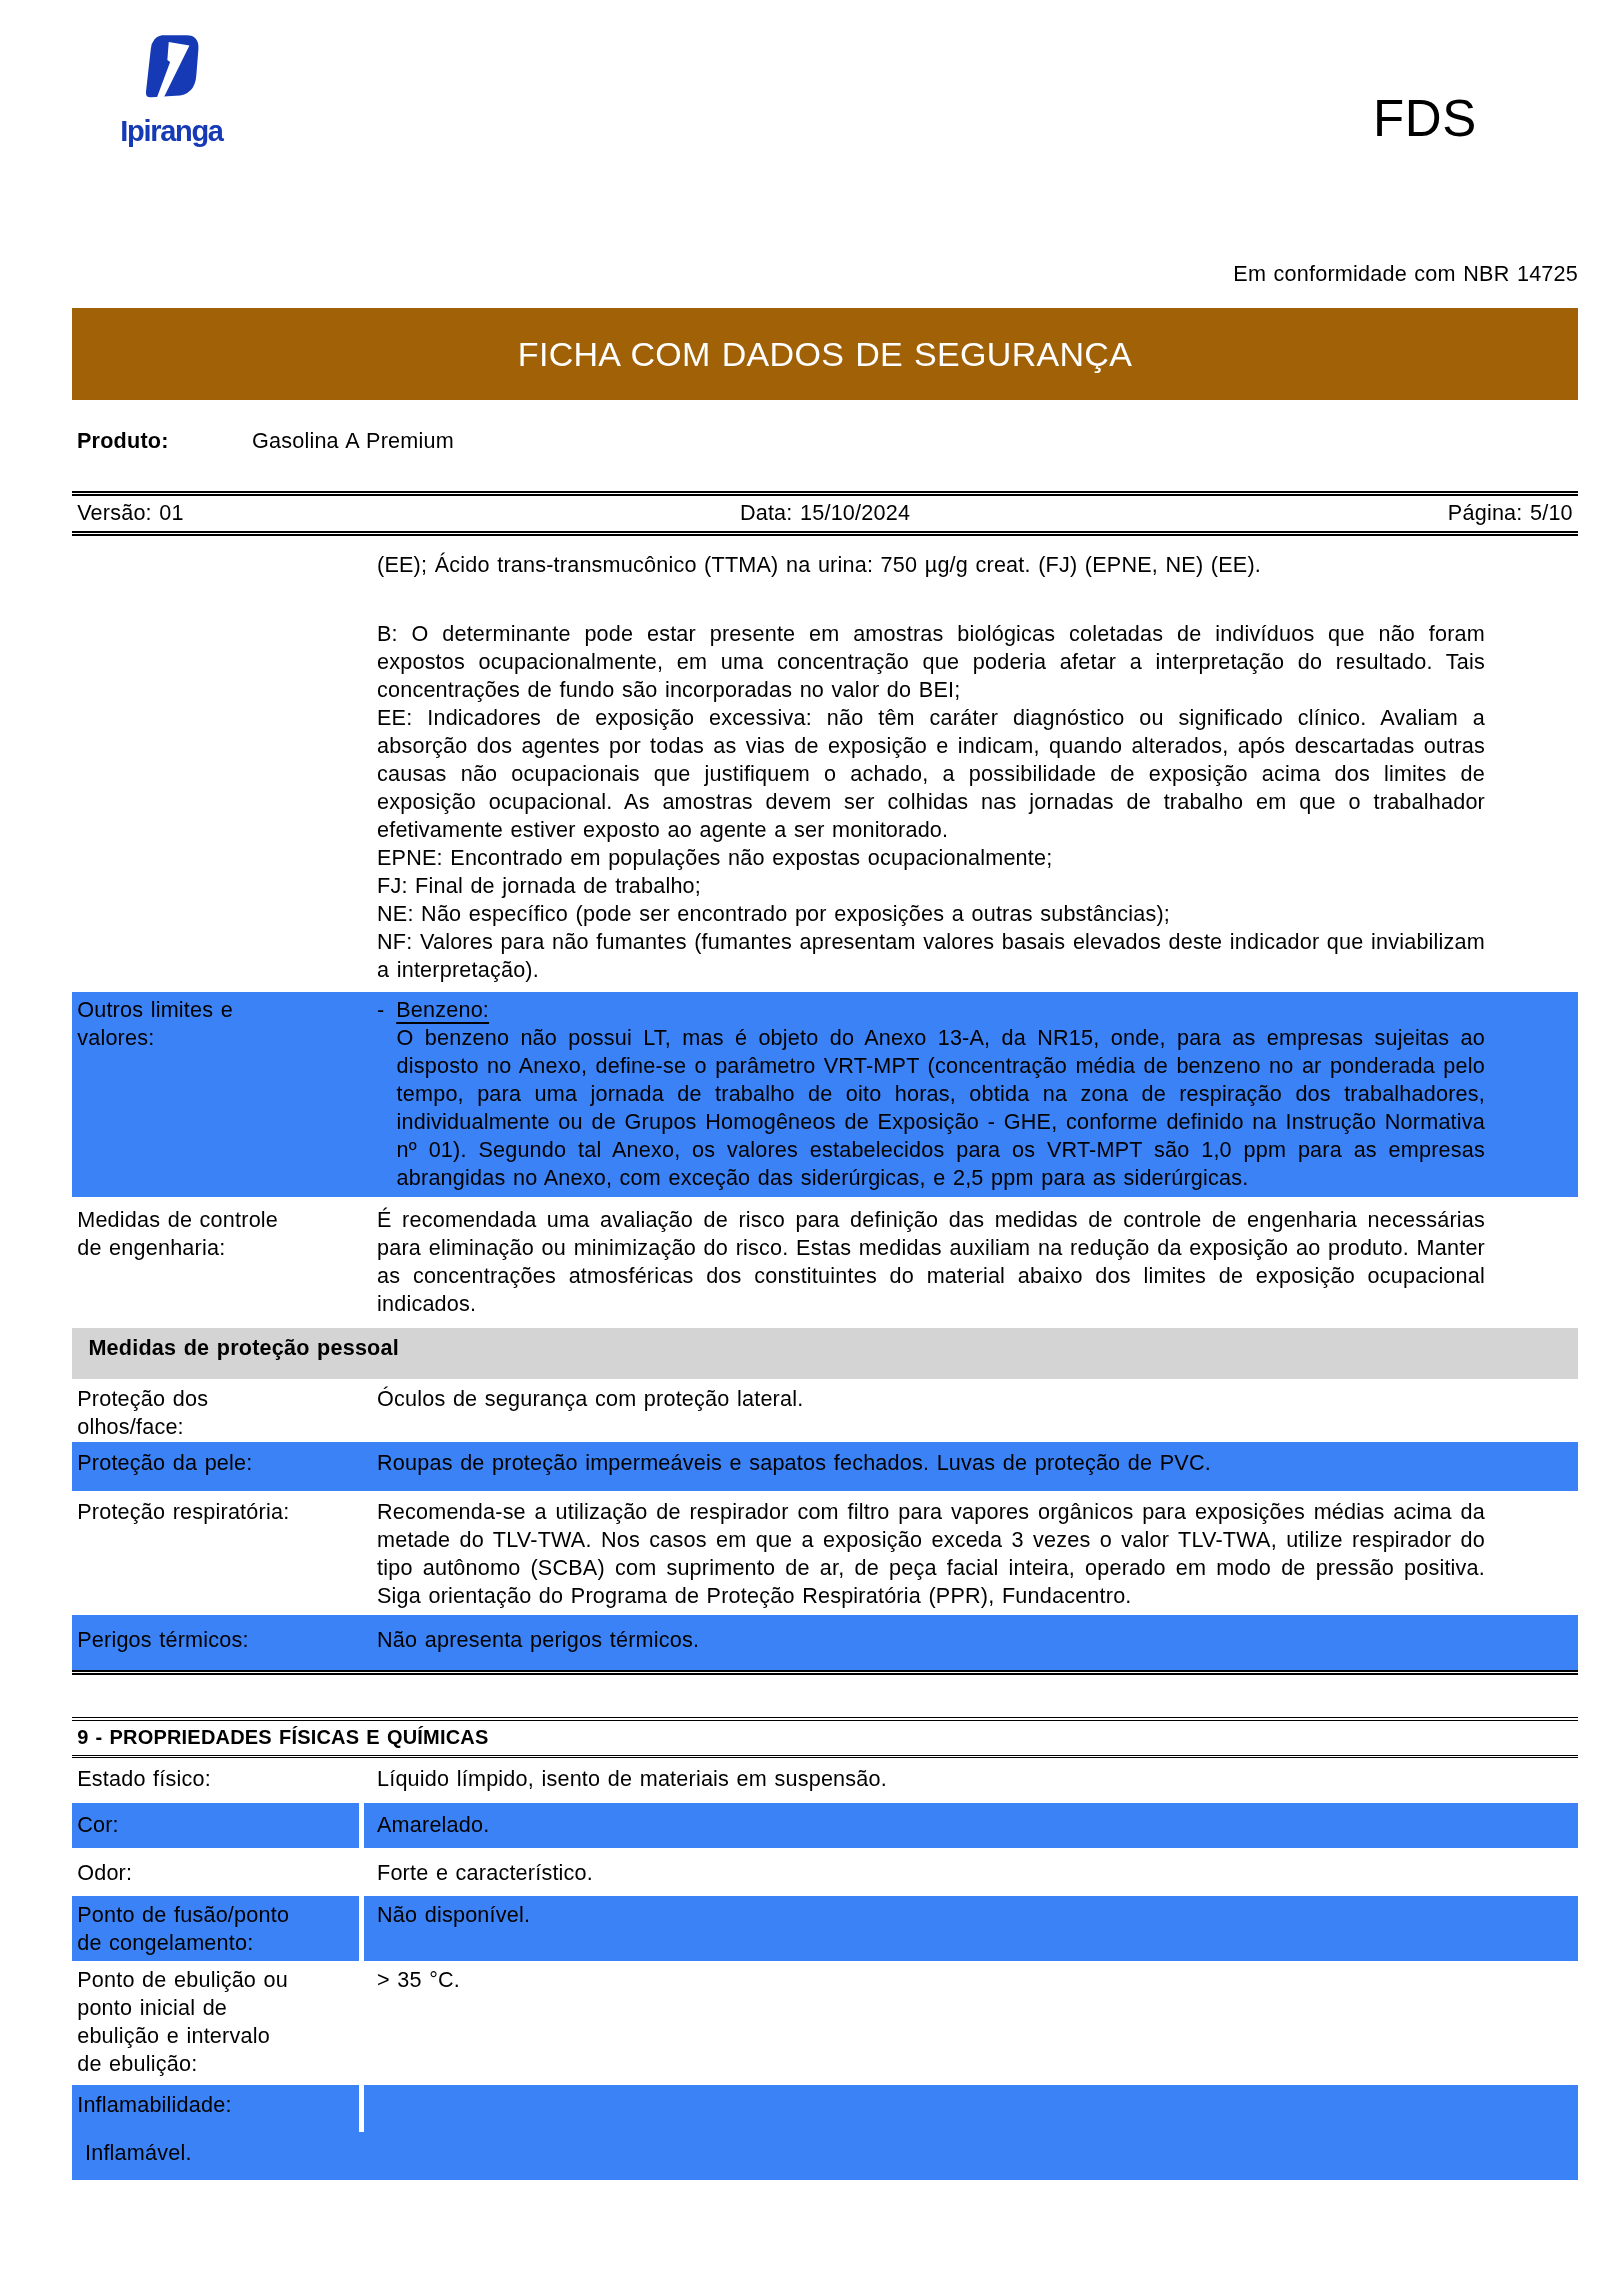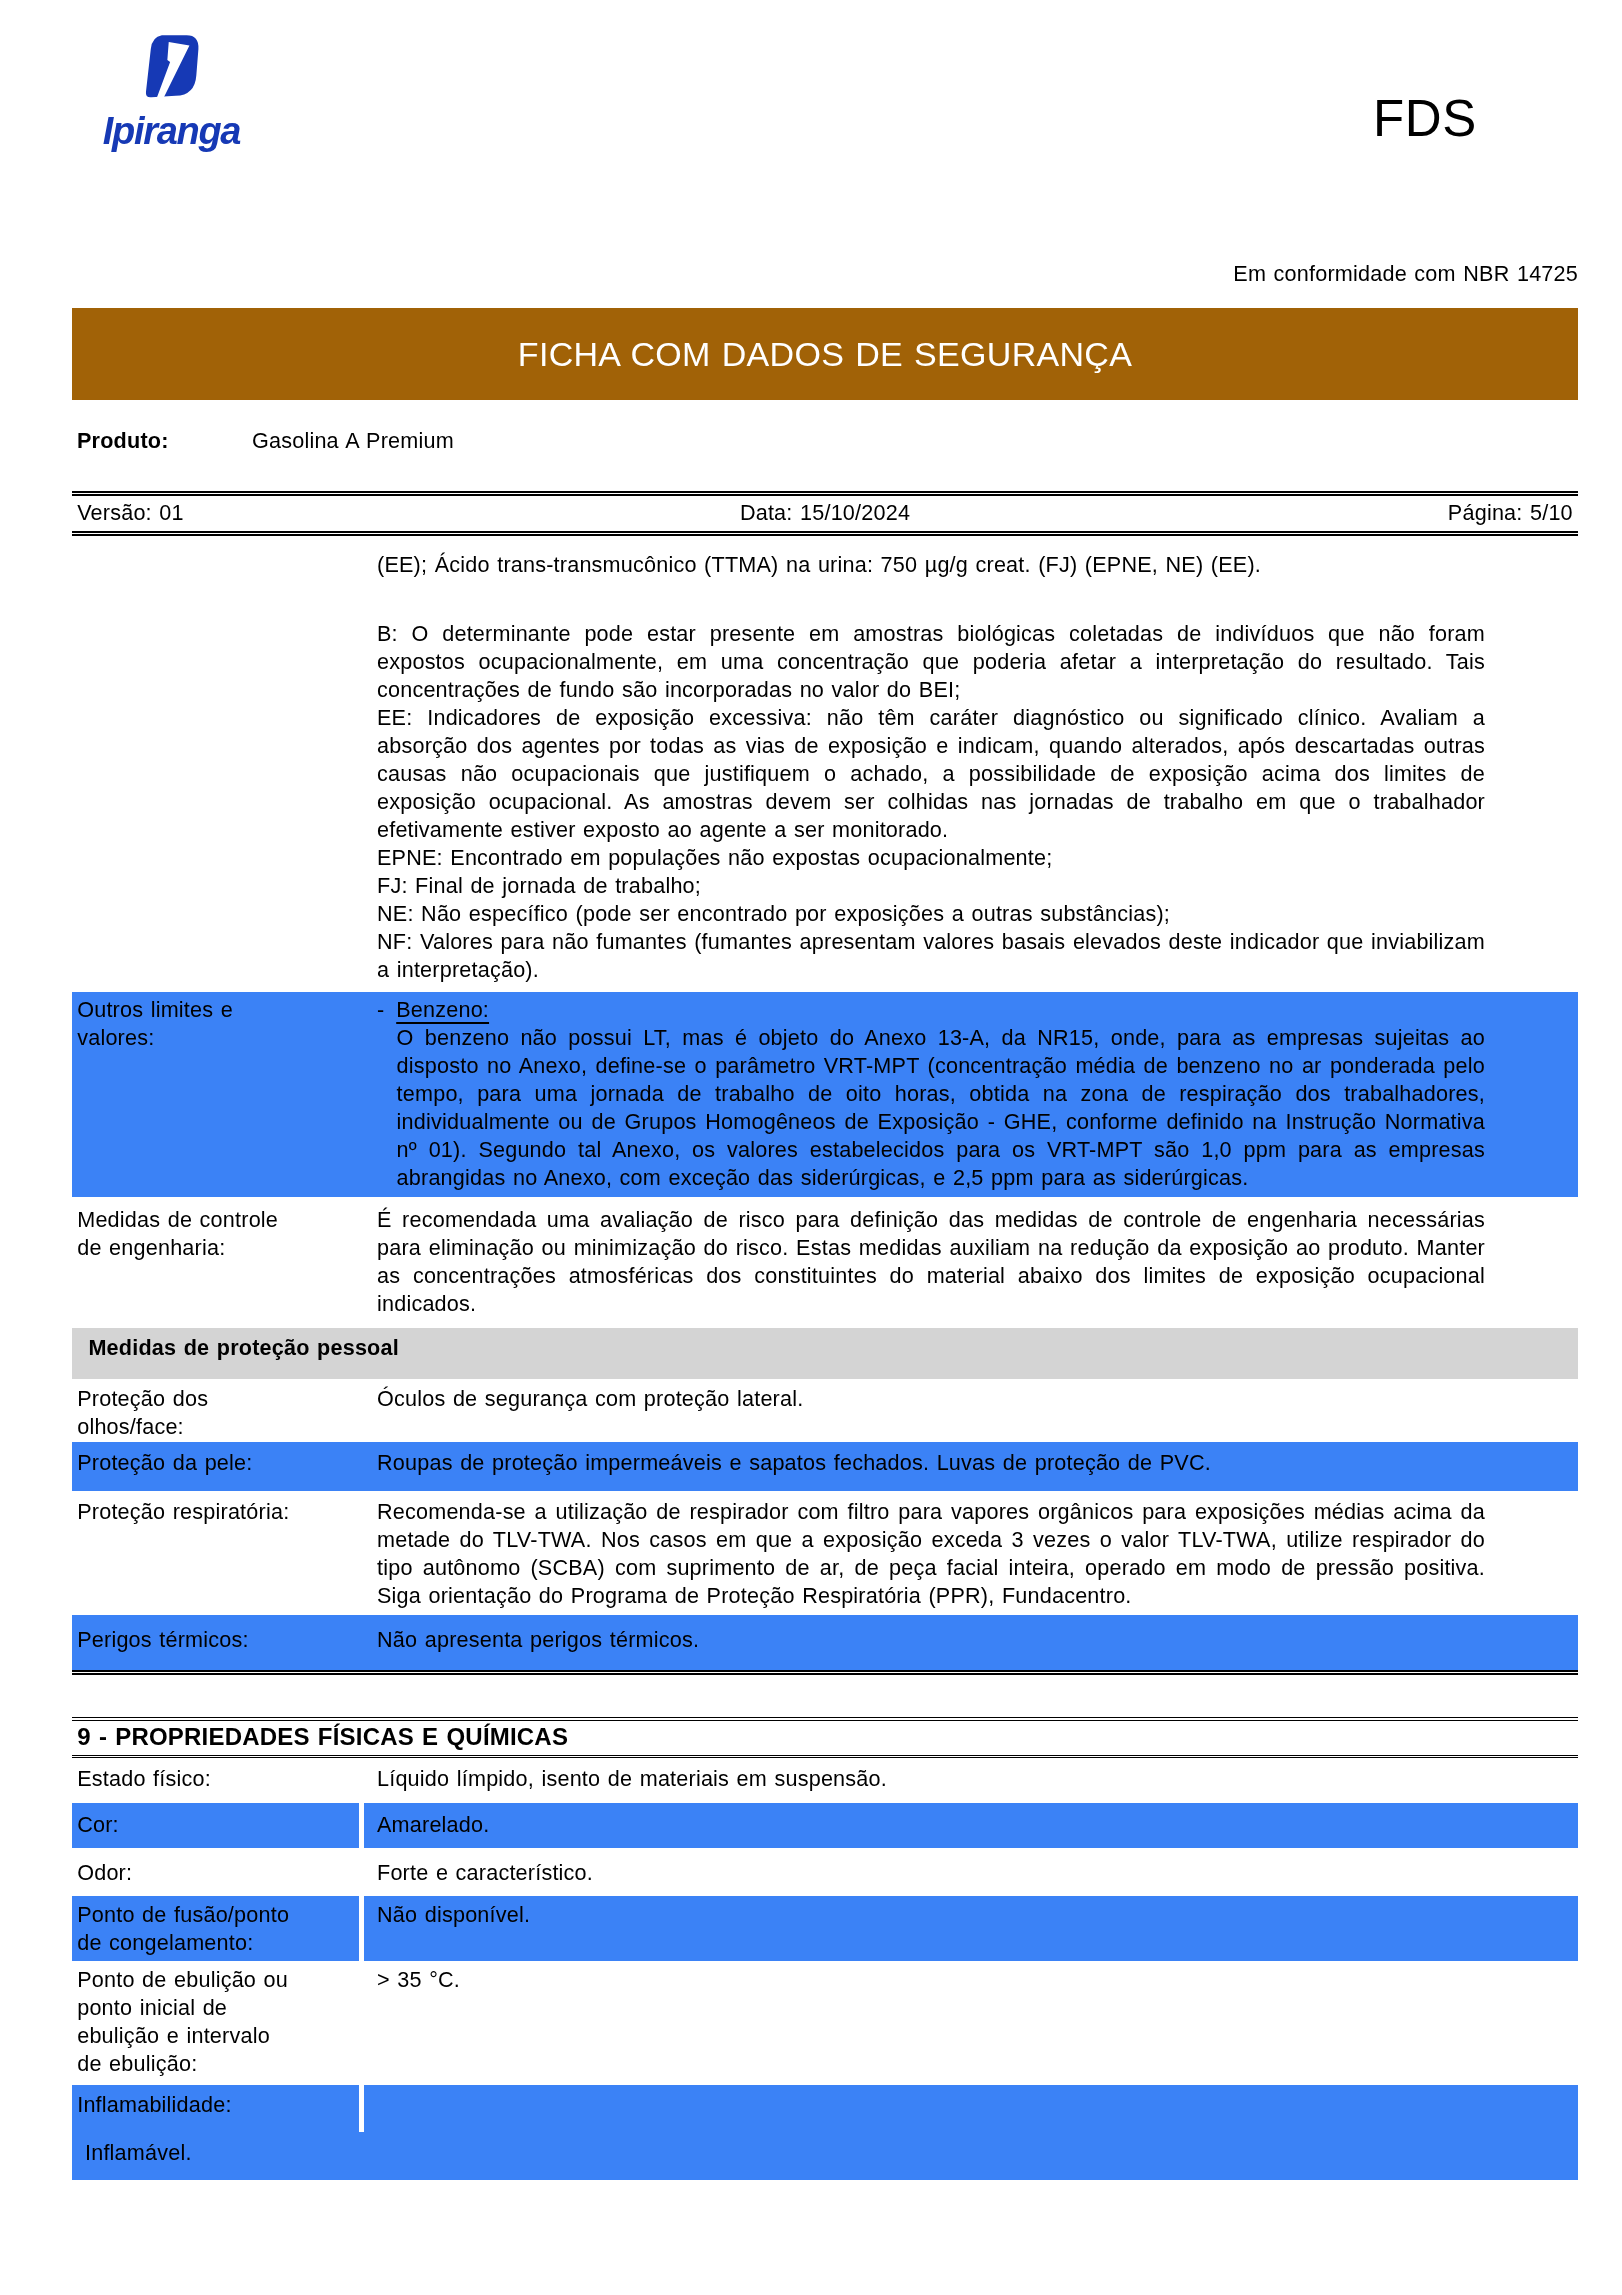--- a/index.html
+++ b/index.html
@@ -10,22 +10,22 @@
     font-family:"Liberation Sans","DejaVu Sans",sans-serif;
     font-size:21.6px; line-height:28px; color:#000;
     letter-spacing:0.2px; word-spacing:1.3px;
     overflow:hidden;
   }
 
   
   .logo { position:absolute; left:82px; top:31px; width:179px; text-align:center; }
   .logo svg { display:block; width:69px; height:69px; margin:0 auto 10.5px auto; }
   .logo .brand {
-    font-size:38px; line-height:41px; font-weight:bold;
-    color:#1639b5; letter-spacing:-1.3px;font-style:italic;
+    font-size:29px; line-height:41px; font-weight:bold;
+    color:#1639b5; letter-spacing:-1.3px;
   }
   .fds {
     position:absolute; top:93px; right:145px;
     font-size:51px; line-height:52px; letter-spacing:0.7px;
   }
   .conf { position:absolute; top:260px; right:44px; font-size:21.6px; }
 
   .banner {
     position:absolute; left:72px; top:308px; width:1506px; height:92px;
     background:#a16207; color:#ffffff;
@@ -77,21 +77,21 @@
 
   .r5 .lab, .r5 .val { padding-top:6.5px; padding-bottom:1.3px; }
   .r6 .lab, .r6 .val { padding-top:6.5px; padding-bottom:14.4px; }
   .r7 .lab, .r7 .val { padding-top:6.5px; padding-bottom:5.2px; }
   .r8 .lab, .r8 .val { padding-top:11px; padding-bottom:15.7px; }
 
   .gap64 { height:42px; }
 
   .s9head {
     border-top:4.6px double #000; border-bottom:3.9px double #000;
-    font-weight:bold; font-size:24px;
+    font-weight:bold; font-size:20px;
     padding:2.6px 0 3.9px 5.2px;
   }
   .t9 .lab { border-right:5.2px solid #ffffff; }
   .p1 .lab, .p1 .val { padding-top:6.5px; padding-bottom:10.5px; }
   .p2 .lab, .p2 .val { padding-top:7.9px; padding-bottom:9.2px; }
   .p3 .lab, .p3 .val { padding-top:10.5px; padding-bottom:9.2px; }
   .p4 .lab, .p4 .val { padding-top:5.2px;  padding-bottom:3.9px; }
   .p5 .lab, .p5 .val { padding-top:5.2px;  padding-bottom:3.9px; }
   .p6 { margin-top:2.6px;flex-direction:column; }
   .p6 .lab, .p6 .val { padding-top:6.5px; padding-bottom:13px; }

